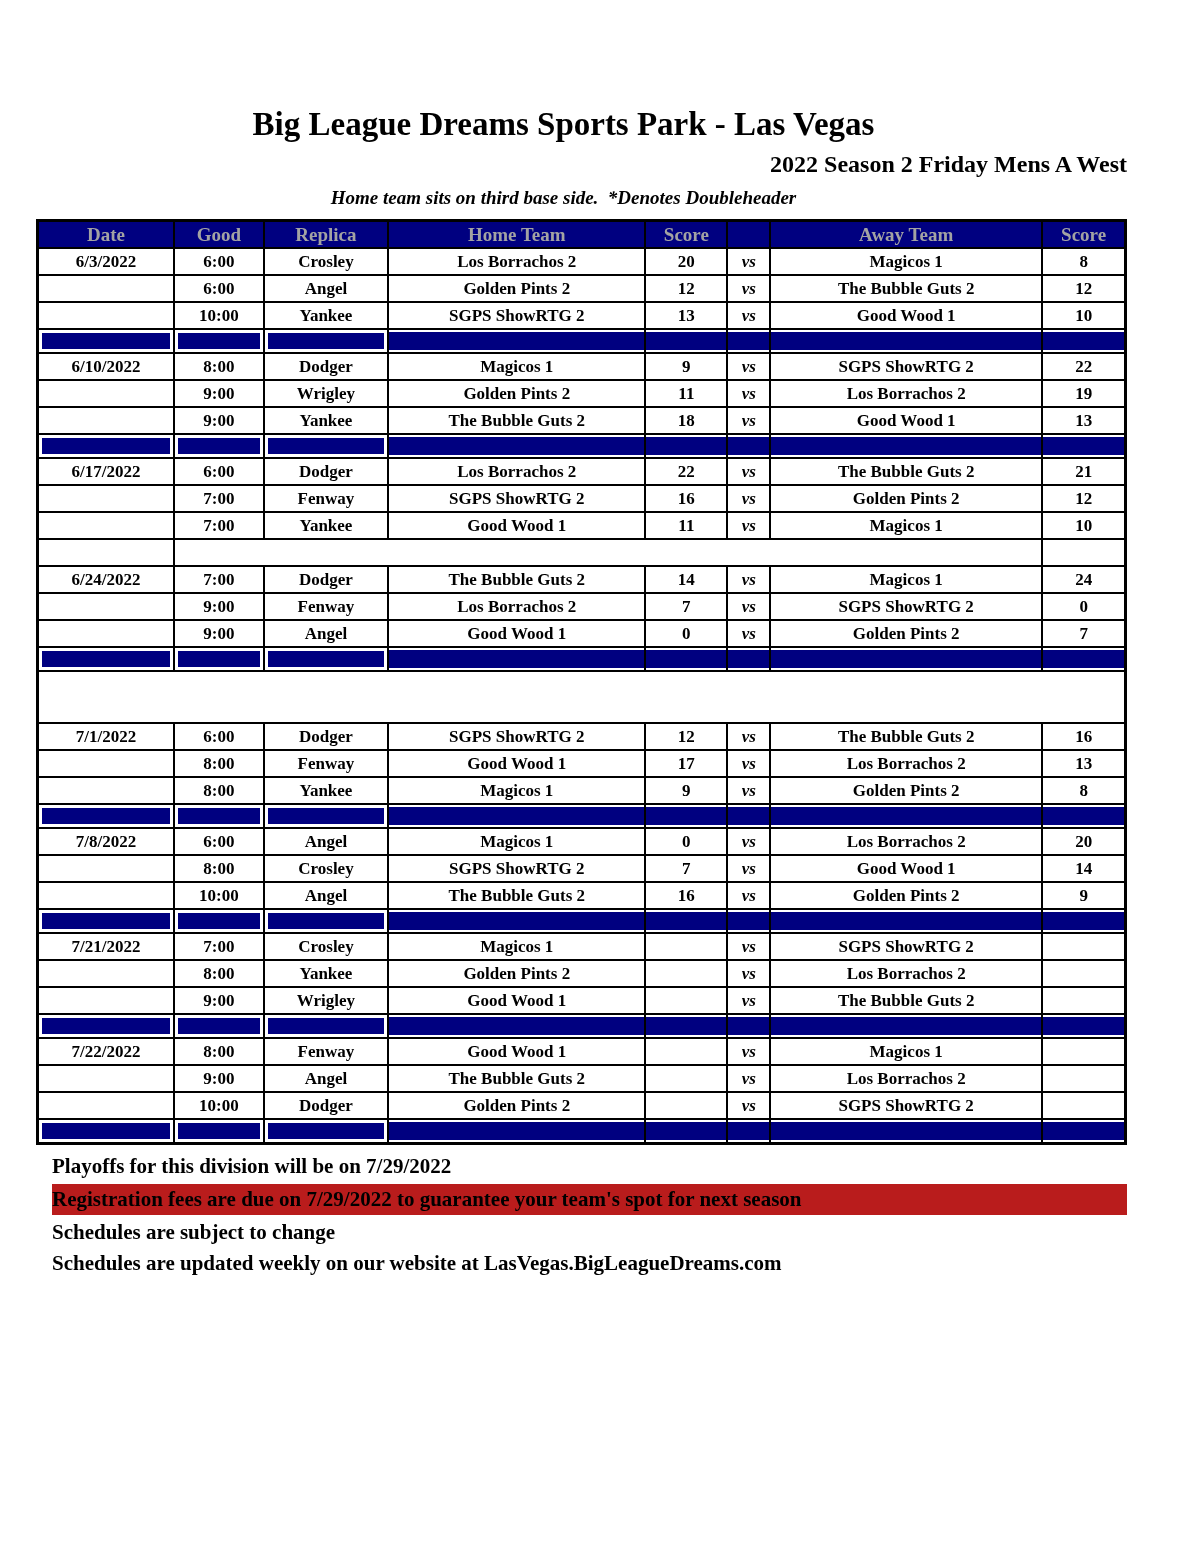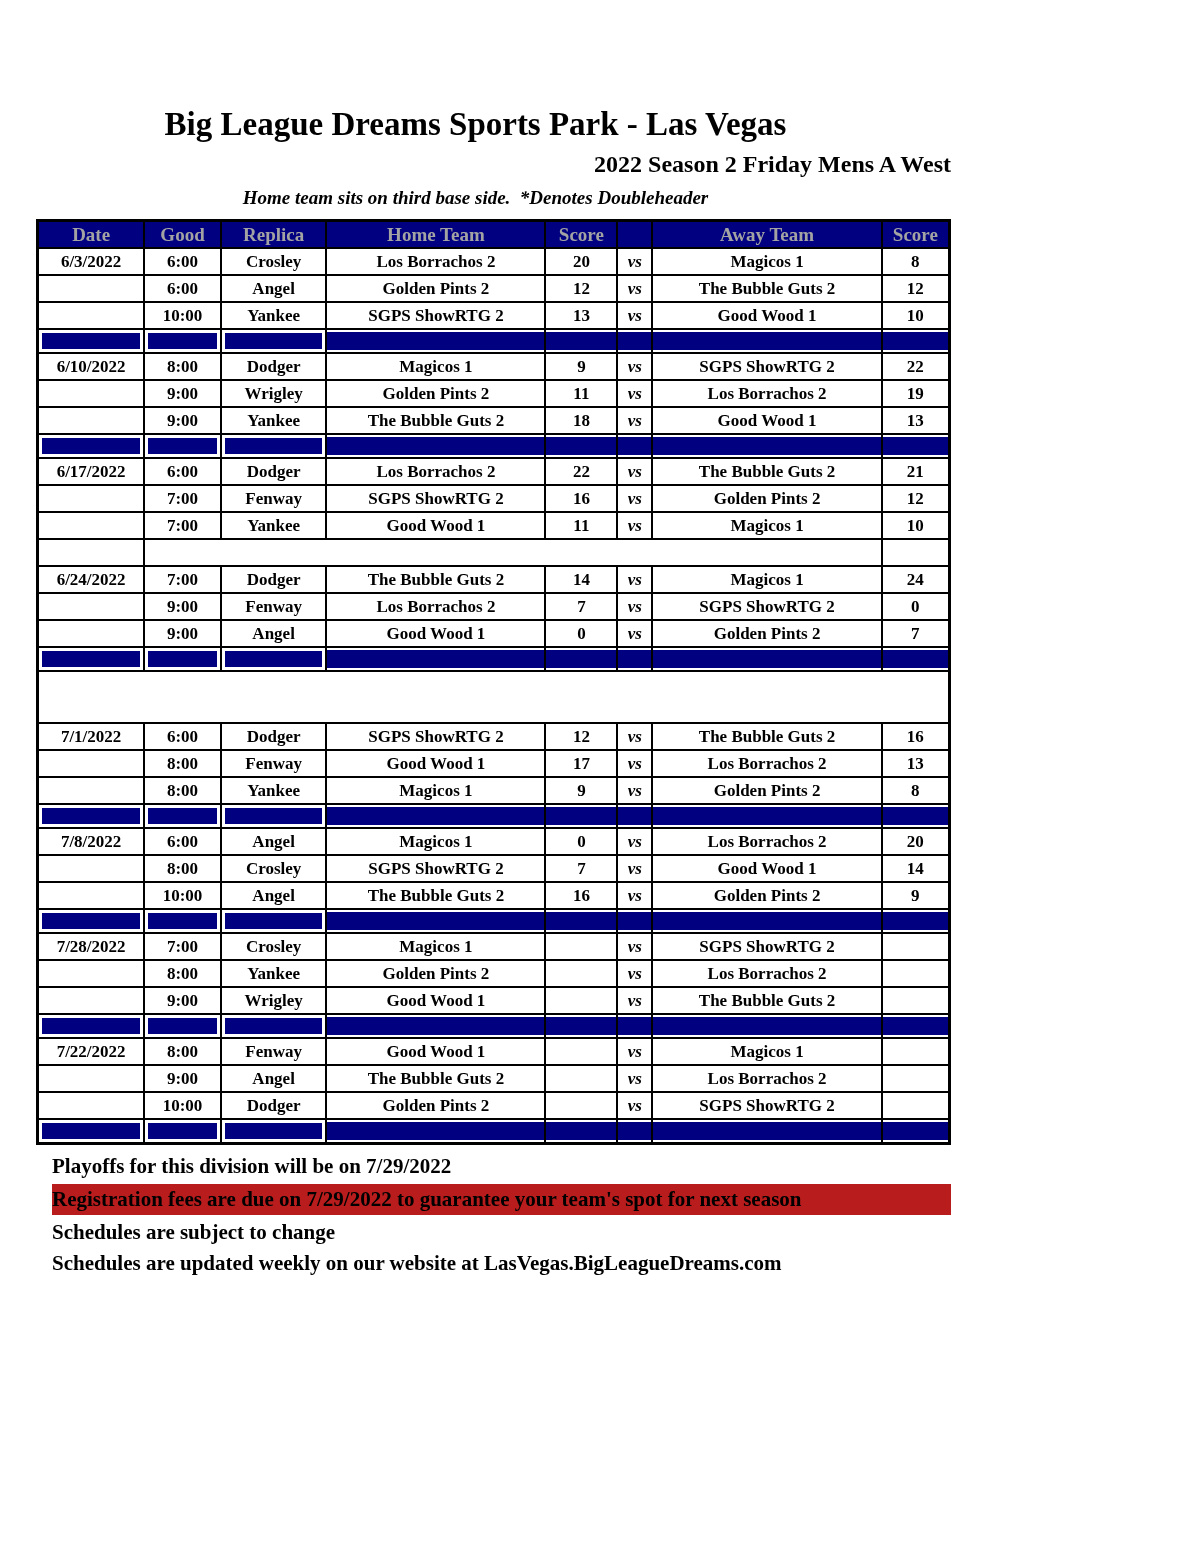--- a/index.html
+++ b/index.html
@@ -2,21 +2,21 @@
 <html><head>
 <meta charset="utf-8">
 <style>
   html,body { margin:0; padding:0; }
   body {
     width:1196px; height:1547px;
     background:#ffffff;
     font-family:"Liberation Serif","DejaVu Serif",serif;
     color:#000;
   }
-  .page { position:relative; width:951px; height:1547px; overflow:hidden; }
+  .page { position:relative; width:1127px; height:1547px; overflow:hidden; }
 
   .page-title {
     margin:106px 0 0 0;
     text-align:center;
     font-size:33px; font-weight:bold;
     font-family:"Liberation Serif","DejaVu Serif",serif;
   }
   .page-subtitle {
     margin:8px 0 0 0;
     text-align:right;
@@ -352,21 +352,21 @@
           <td></td>
           <td></td>
           <td></td>
           <td></td>
           <td></td>
           <td></td>
           <td></td>
           <td></td>
         </tr>
         <tr class="game-row">
-          <td>7/28/2022</td>
+          <td>7/21/2022</td>
           <td>7:00</td>
           <td>Crosley</td>
           <td>Magicos 1</td>
           <td></td>
           <td class="vs">vs</td>
           <td>SGPS ShowRTG 2</td>
           <td></td>
         </tr>
         <tr class="game-row">
           <td></td>

